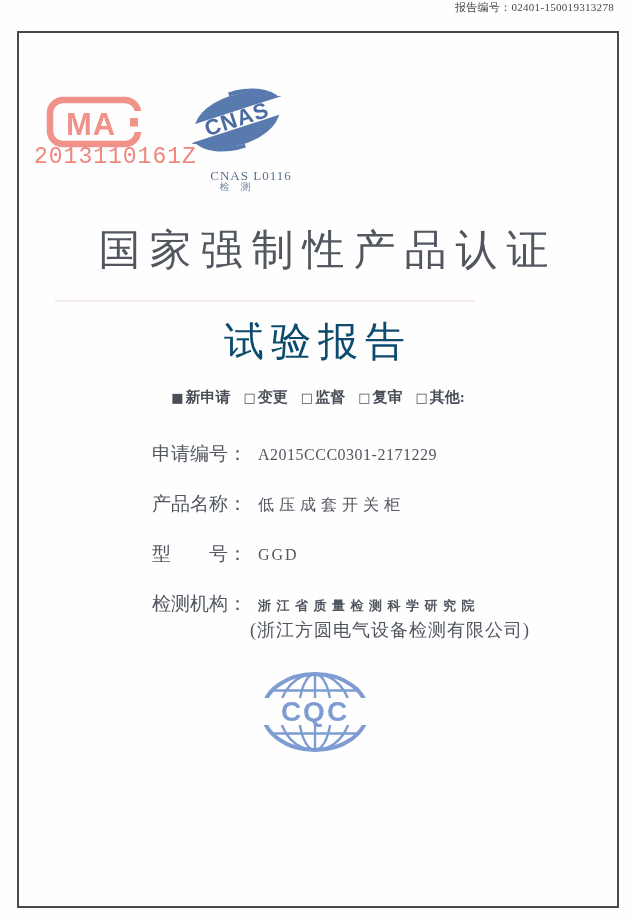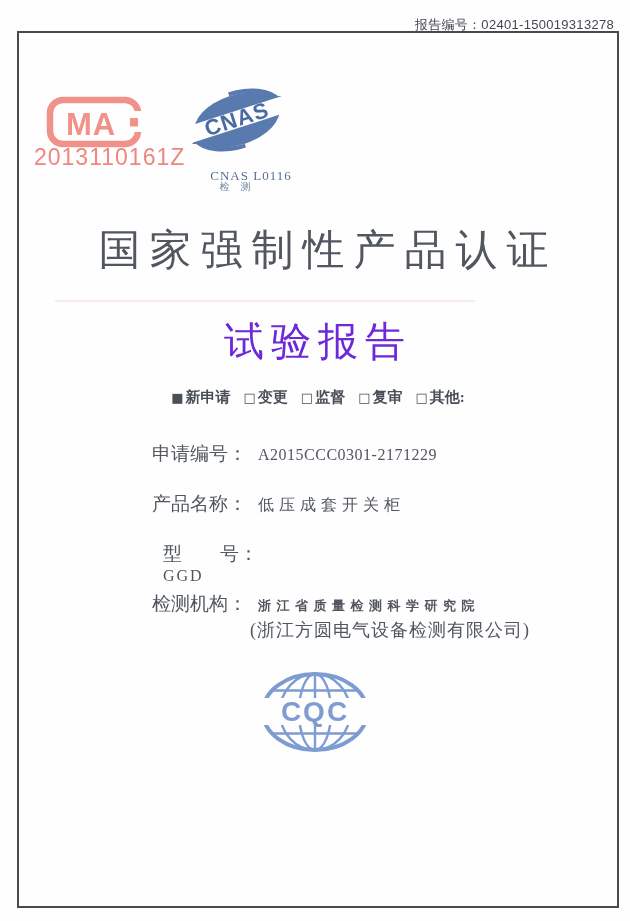--- a/index.html
+++ b/index.html
@@ -8,42 +8,42 @@
     background:#ffffff;
     font-family:"Liberation Serif","DejaVu Serif",serif;
     color:#50555f;
     position:relative;
     overflow:hidden;
   }
   .page { position:absolute; inset:0; background:#fefefe; }
 
   
   .report-header {
-    position:absolute; top:16px; right:16px;
-    font-size:13px; color:#43474e;
-    font-family:Liberation Sans, sans-serif;
+    position:absolute; top:0; right:16px;
+    font-size:11px; color:#43474e;
+    font-family:Liberation Serif, serif;
     letter-spacing:0.3px;
   }
 
   
   .frame {
     position:absolute; left:17px; top:31px;
     width:602px; height:877px;
     border:2px solid #46494e;
     background:#fefefe;
   }
 
   
   .cma-logo { position:absolute; left:46px; top:95px; width:98px; height:54px; }
   .cma-number {
     position:absolute; left:34px; top:144px; width:130px;
     text-align:center;
     font-size:23px; color:#ee8density7e; letter-spacing:1px;
     color:#ee877e;
-    font-family:Liberation Sans, sans-serif;
+    font-family:Liberation Mono, monospace;
   }
 
   
   .cnas-logo { position:absolute; left:186px; top:87px; width:102px; height:68px; }
   .cnas-caption {
     position:absolute; left:186px; top:156px; width:102px;
     text-align:center; font-size:10px; letter-spacing:4px;
     color:#7386a4;
     font-family:"Liberation Sans","DejaVu Sans",sans-serif;
     margin-top:24px;
@@ -61,21 +61,21 @@
     text-align:center; font-size:42px; letter-spacing:9px;
     color:#51565f; font-weight:500;
   }
   .faint-line {
     position:absolute; left:55px; top:300px; width:420px; height:2px;
     background:rgba(232,186,214,0.30);
   }
   .title-line2 {
     position:absolute; left:17px; top:314px; width:602px;
     text-align:center; font-size:40px; letter-spacing:7px;
-    color:#6d28d9; font-weight:500;
+    color:#0c4a6e; font-weight:500;
   }
 
   
   .apptype-row {
     position:absolute; left:17px; top:388px; width:602px;
     display:flex; justify-content:center; gap:13px;
     font-size:15px; color:#494e58; font-weight:bold;
   }
   .apptype-option { display:inline-flex; align-items:baseline; }
   .apptype-glyph {
@@ -87,21 +87,21 @@
   .field-row {
     position:absolute; left:152px;
     display:flex; align-items:baseline; white-space:pre;
   }
   .field-label { font-size:19px; color:#51565f;text-align:center; }
   .field-value { font-size:16px; color:#51565f; margin-left:11px; }
   .row-appno  { top:441px; }
   .row-appno .field-value { letter-spacing:0.5px; }
   .row-product { top:491px; }
   .row-product .field-value { letter-spacing:5px; }
-  .row-model { top:541px;flex-direction:column; }
+  .row-model { top:541px; }
   .row-model .field-value { letter-spacing:2px; }
   .row-org { top:591px; }
   .row-org .field-value { letter-spacing:5.5px; font-size:13px;font-weight:bold; }
   .row-org2 { position:absolute; left:250px; top:618px; font-size:18px;
     color:#51565f; letter-spacing:1px; }
 
   
   .cqc-logo { position:absolute; left:259px; top:671px; width:112px; height:82px; }
 
   svg text { font-family:"Liberation Sans","DejaVu Sans",sans-serif; }

